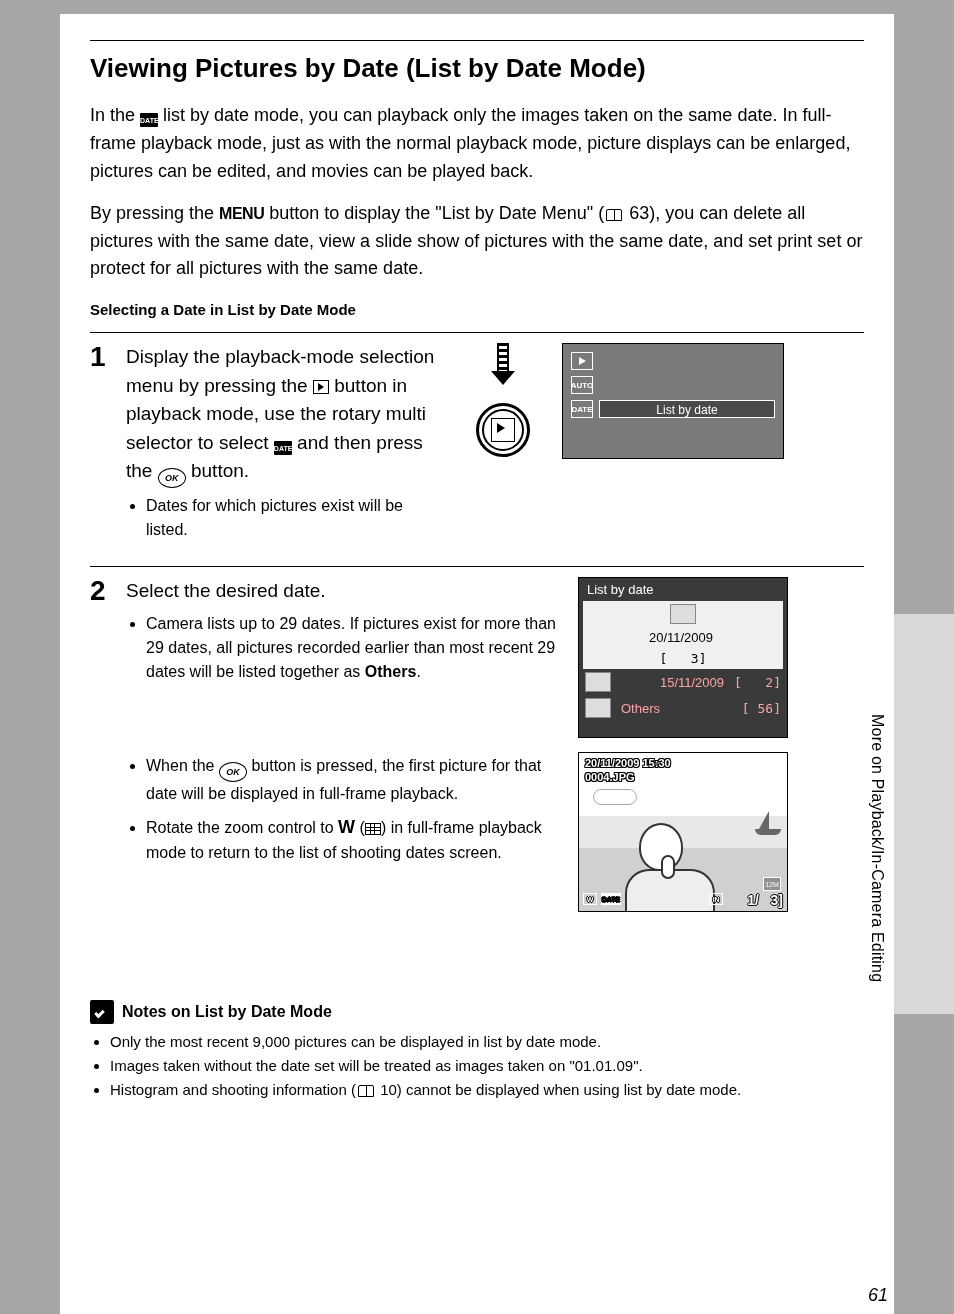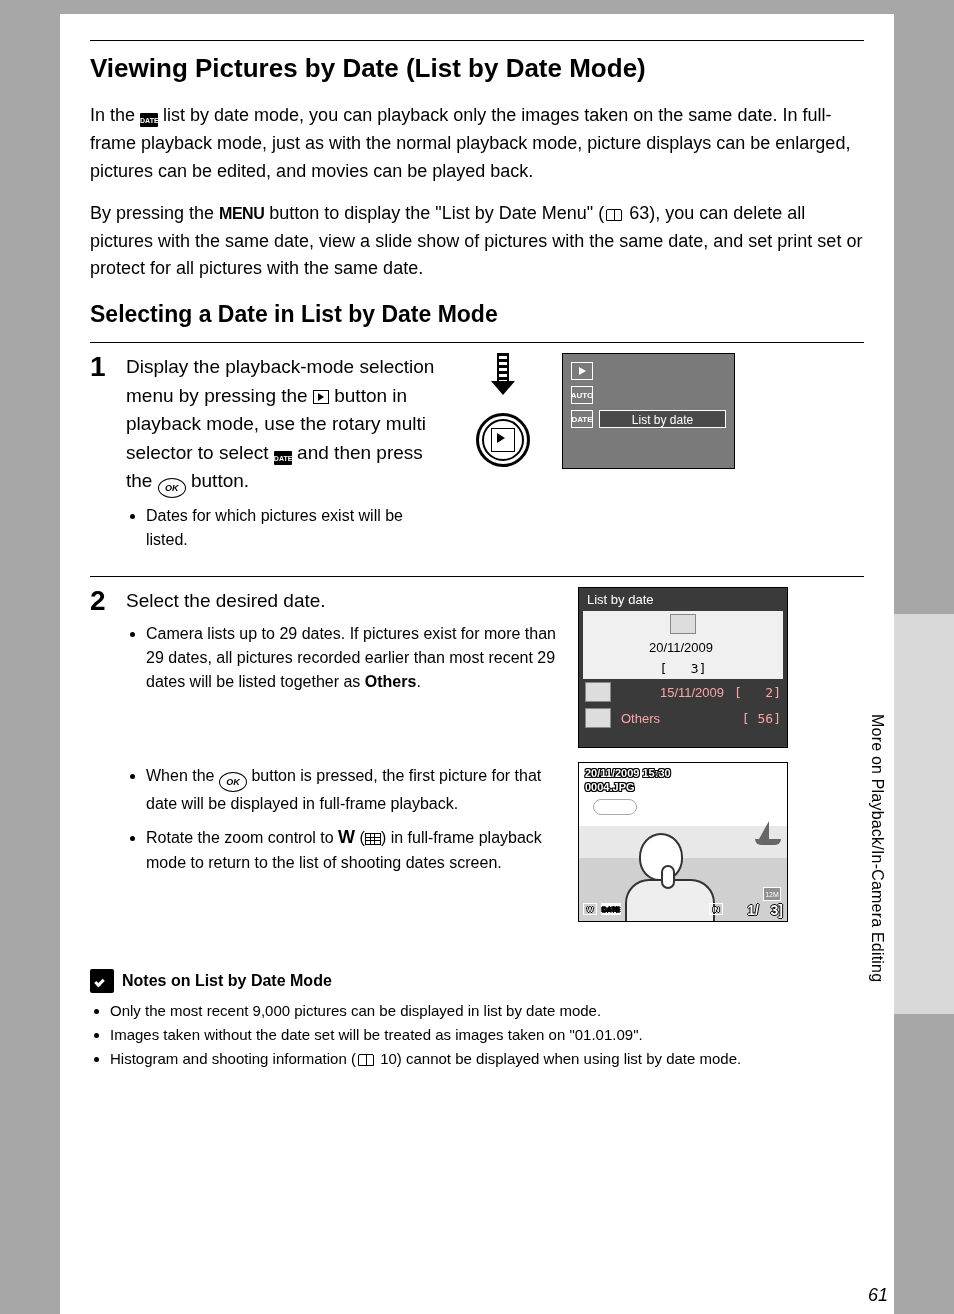--- a/index.html
+++ b/index.html
@@ -44,21 +44,21 @@
     margin: 0 0 18px 0;
     border-top: 1px solid #000;
     padding-top: 12px;
   }
   .body-text {
     font-size: 18px;
     line-height: 1.55;
     margin-bottom: 14px;
   }
   h2 {
-    font-size: 23px;
+    font-size: 15px;
     font-weight: 700;
     margin: 18px 0 14px 0;
   }
   .step {
     border-top: 1px solid #000;
     padding-top: 10px;
     display: flex;
     gap: 12px;
     margin-bottom: 16px;
     position: relative;
@@ -204,21 +204,21 @@
   }
   .arrow-down::after{
     content:""; position:absolute;
     top:28px; left:50%; transform:translateX(-50%);
     border-top: 14px solid #000;
     border-left: 12px solid transparent;
     border-right: 12px solid transparent;
   }
   
   .fig-screen {
-    width: 173px;
+    width: 222px;
     border: 1.5px solid #000;
     background: #7a7a7a;
     display: flex;
     gap: 6px;
     padding: 8px 8px 40px 8px;
   }
   .icon-col { display:flex; flex-direction:column; gap:6px; }
   .icon-col .ic {
     width: 22px; height: 18px; border: 1.5px solid #fff;
     display:flex; align-items:center; justify-content:center;
@@ -333,21 +333,21 @@
     width:14px; height:12px; border:1px solid #fff; font-size:7px;
     display:flex; align-items:center; justify-content:center;
   }
   .bot-icons .dt{
     width:20px; height:12px; background:#fff; color:#000;
     font-size:7px; display:flex; align-items:center; justify-content:center;
     font-weight:700;
   }
   
   .notes-section {
-    margin-top: 47px;
+    margin-top: 88px;
   }
   .notes-header {
     display: flex; align-items: center; gap: 8px;
     font-size: 16px; font-weight: 700;
     margin-bottom: 6px;
   }
   .check-badge {
     width: 24px; height: 24px; background: #000;
     position: relative; border-radius: 2px;
   }

